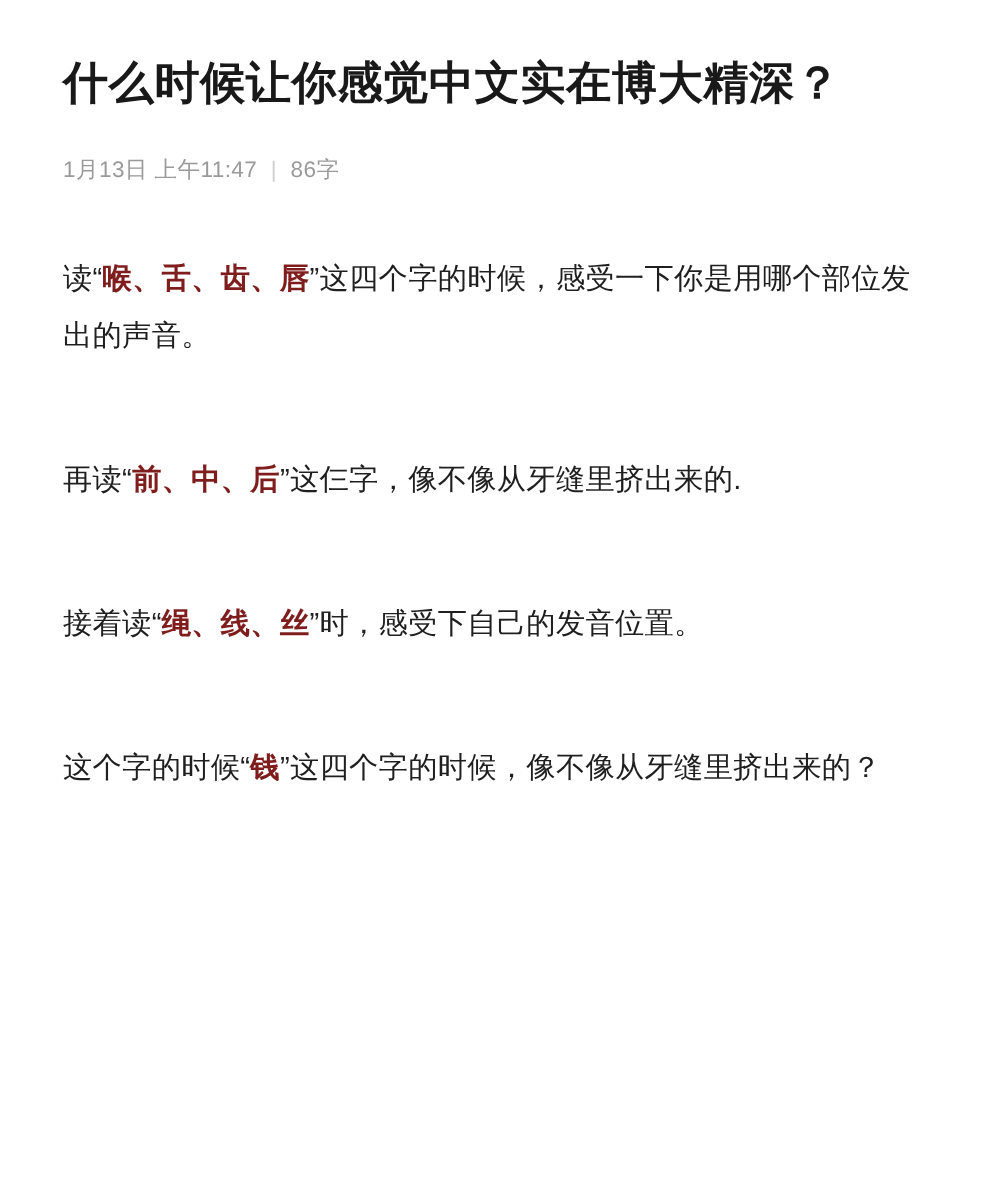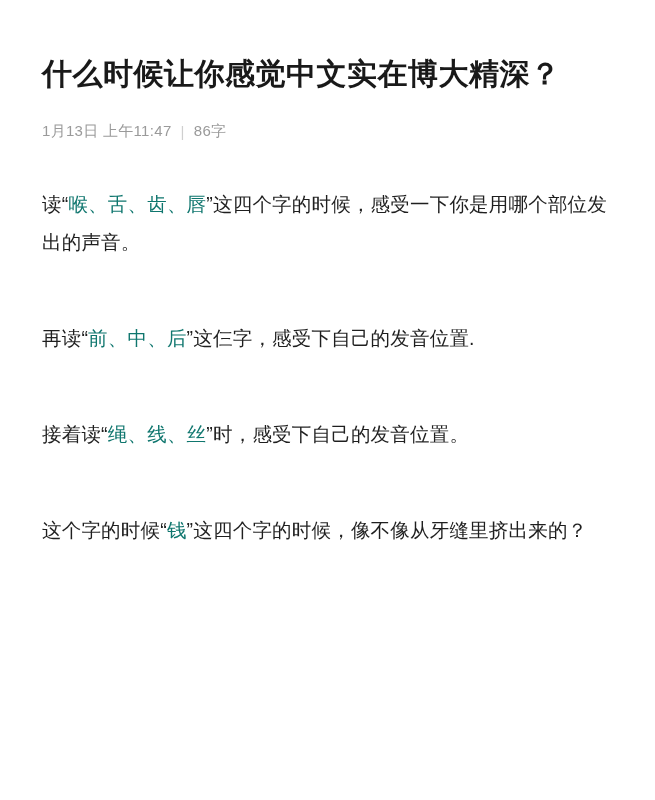--- a/index.html
+++ b/index.html
@@ -13,21 +13,21 @@
     font-family: "Liberation Sans", sans-serif;
     color: #1a1a1a;
     overflow: hidden;
   }
   .page {
     position: relative;
     width: 655px;
     height: 800px;
     background: #ffffff;
     box-sizing: border-box;
-    padding: 52px 42px 0 42px;
+    padding: 34px 42px 0 42px;
   }
   .article-title {
     font-size: 30px;
     line-height: 44px;
     font-weight: bold;
     letter-spacing: 0.5px;
     color: #191919;
     margin: 0;
     padding: 0;
   }
@@ -51,37 +51,37 @@
     line-height: 38px;
     color: #1f1f1f;
     letter-spacing: 0.2px;
     margin: 0 0 58px 0;
     word-break: break-all;
   }
   .para:last-child {
     margin-bottom: 0;
   }
   .para b {
-    font-weight: normal;
-    color: #0f766e;
+    font-weight: bold;
+    color: #7f1d1d;
   }
 </style>
 </head>
 <body>
 
 <div class="page">
 
   <h1 class="article-title">什么时候让你感觉中文实在博大精深？</h1>
 
   <div class="meta-row">
     <span>1月13日 上午11:47</span>
     <span class="meta-sep">|</span>
     <span>86字</span>
   </div>
 
   <div class="body-copy">
       <p class="para"><span>读“</span><b>喉、舌、齿、唇</b><span>”这四个字的时候，感受一下你是用哪个部位发出的声音。</span></p>
-      <p class="para"><span>再读“</span><b>前、中、后</b><span>”这仨字，感受下自己的发音位置.</span></p>
+      <p class="para"><span>再读“</span><b>前、中、后</b><span>”这仨字，像不像从牙缝里挤出来的.</span></p>
       <p class="para"><span>接着读“</span><b>绳、线、丝</b><span>”时，感受下自己的发音位置。</span></p>
       <p class="para"><span>这个字的时候“</span><b>钱</b><span>”这四个字的时候，像不像从牙缝里挤出来的？</span></p>
     </div>
 
 </div>
 
 </body></html>

